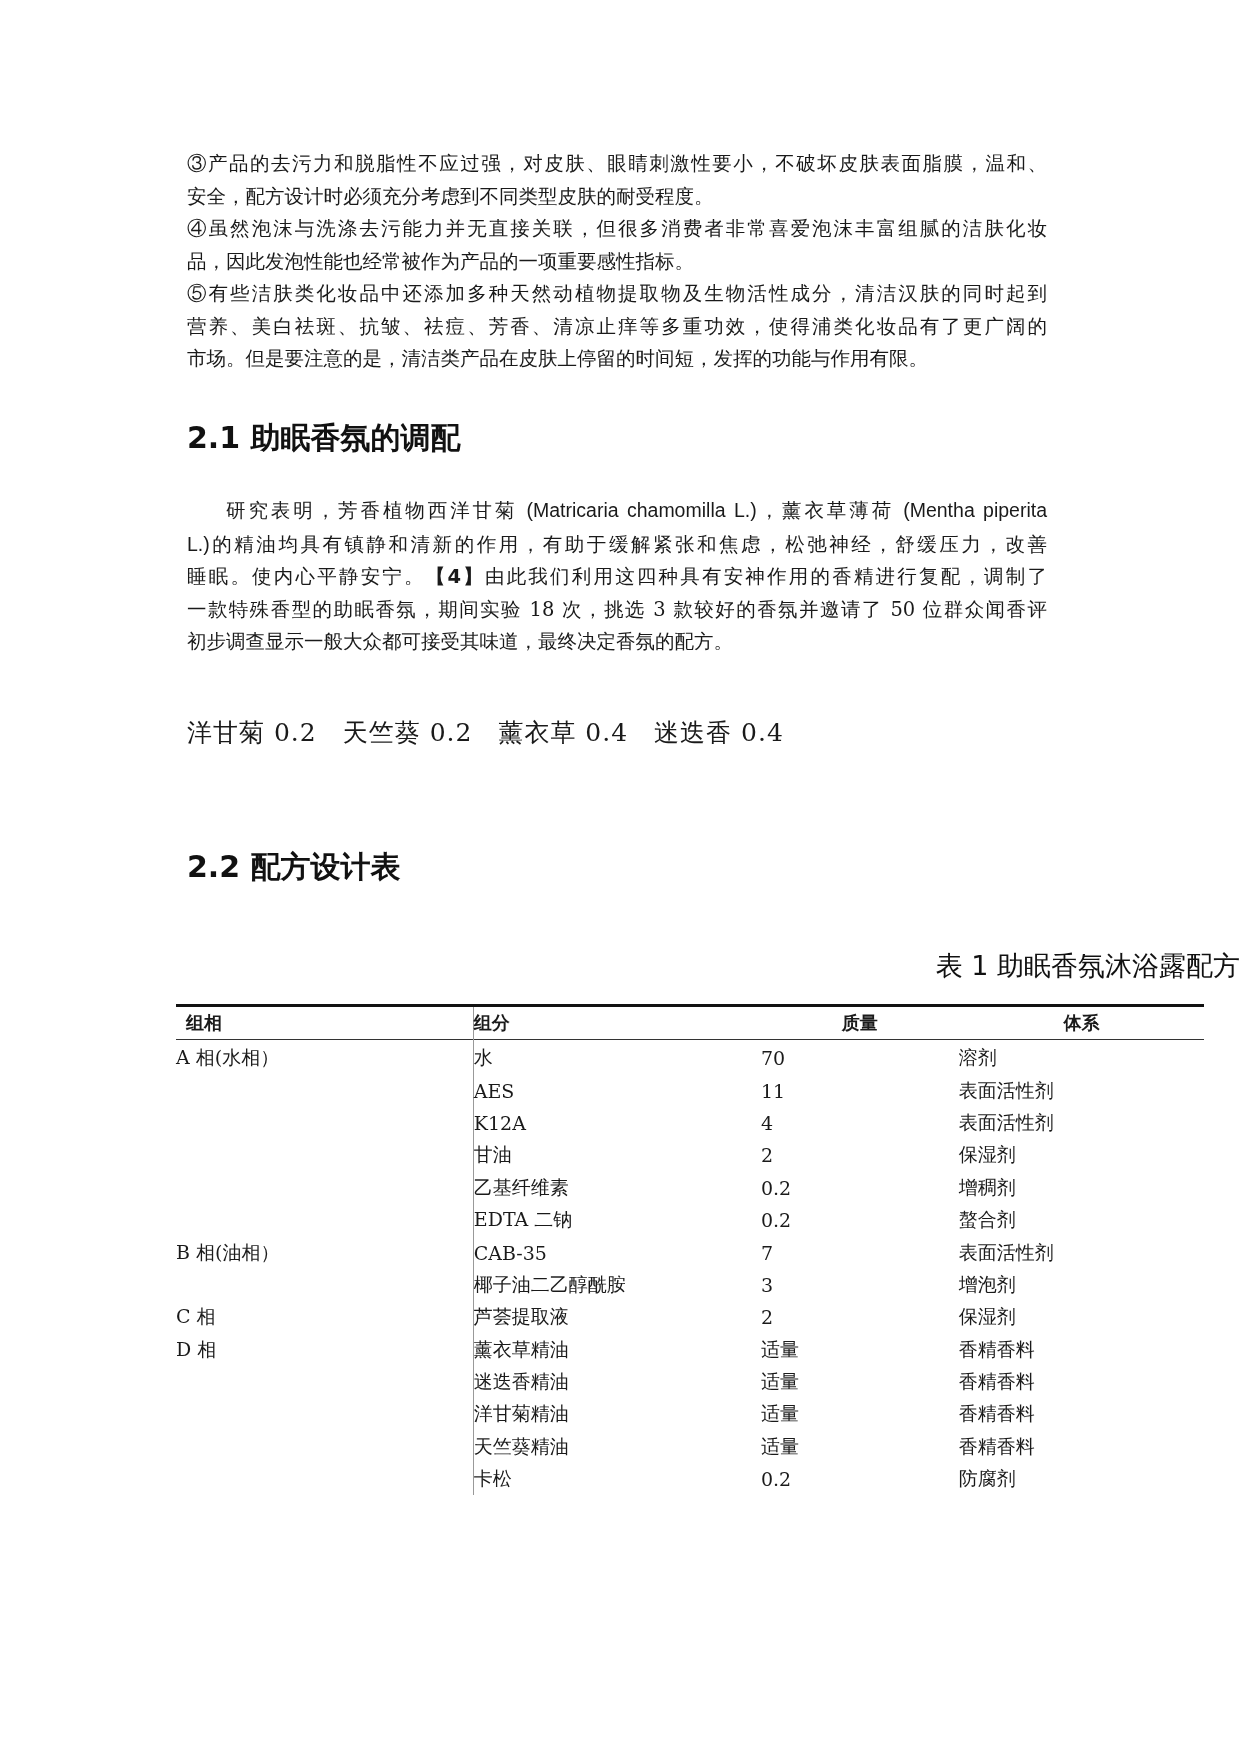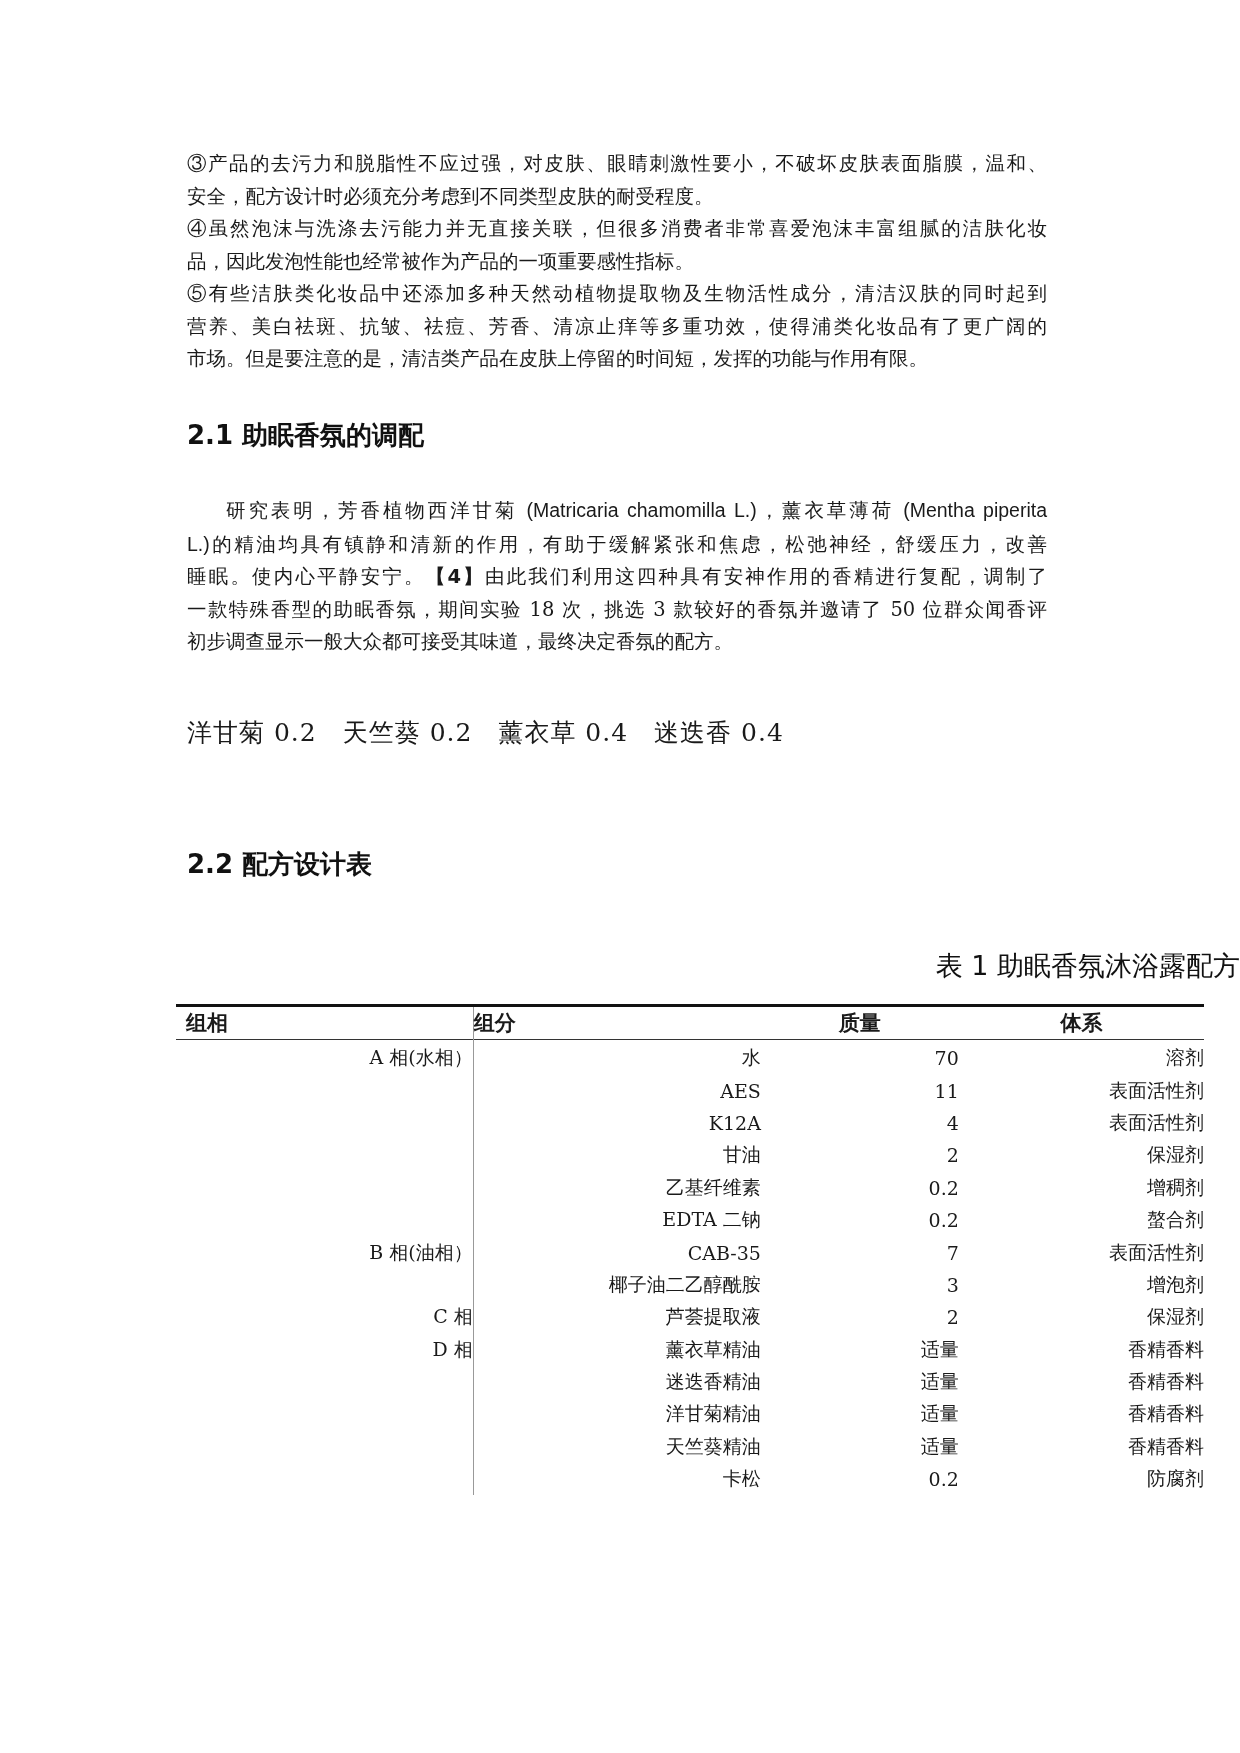--- a/index.html
+++ b/index.html
@@ -10,41 +10,41 @@
     font-family: "DejaVu Serif", "Liberation Serif", serif;
     font-size: 19.5px; line-height: 32.5px; color: #1a1a1a;
     text-align: justify; margin: 0;
   }
   .para .ln { display: block; white-space: nowrap; text-align-last: justify; }
   .para .ln.last { text-align-last: left; }
   .latin { font-family: "Liberation Sans", "DejaVu Sans", sans-serif; }
   .heading {
     position: absolute; left: 187px; margin: 0;
     font-family: "DejaVu Sans", "Liberation Sans", sans-serif;
-    font-weight: bold; font-size: 26px; color: #111;
+    font-weight: bold; font-size: 30px; color: #111;
   }
   .ref { font-weight: bold; font-family: "DejaVu Sans", sans-serif; }
   .mono { font-family: "DejaVu Serif", serif; letter-spacing: 1px; }
   .caption {
     position: absolute; left: 0; width: 1240px; top: 948px; text-align: right;
     font-family: "DejaVu Sans", "Liberation Sans", sans-serif; font-size: 27px; color: #111; margin: 0;
   }
   table.formula {
     position: absolute; left: 176px; top: 1004px; width: 1028px;
     border-collapse: collapse;
     font-family: "DejaVu Serif", "Liberation Serif", serif; font-size: 19px; color: #1a1a1a;
   }
   table.formula thead tr { border-top: 3px solid #111; border-bottom: 1.5px solid #333; }
   table.formula th {
-    font-family: "DejaVu Sans", sans-serif; font-weight: bold; font-size: 21px;
+    font-family: "DejaVu Sans", sans-serif; font-weight: bold; font-size: 18px;
     height: 32px; padding: 0; text-align: center;
   }
   table.formula th.c0 { text-align: left; padding-left: 10px; }
   table.formula th.c1 { text-align: left; }
-  table.formula td { height: 32.4px; padding: 0; text-align: right; }
+  table.formula td { height: 32.4px; padding: 0; text-align: left; }
   table.formula .c0 { width: 290px; border-right: 1px solid #999; }
   table.formula .c1 { width: 290px; }
   table.formula .c2 { width: 200px; }
   table.formula .c3 { width: 248px; }
   table.formula tbody tr:first-child td { padding-top: 2px; }
 </style>
 </head>
 <body>
 
 <div class="page">

